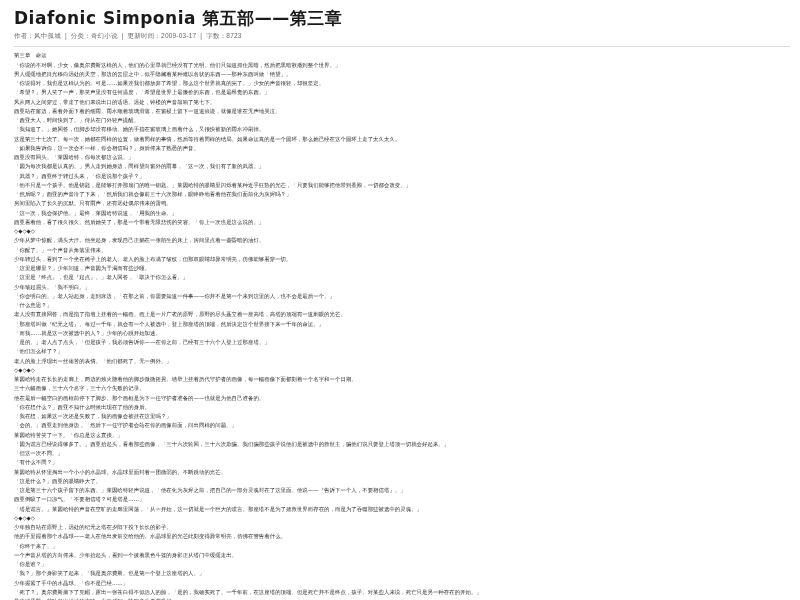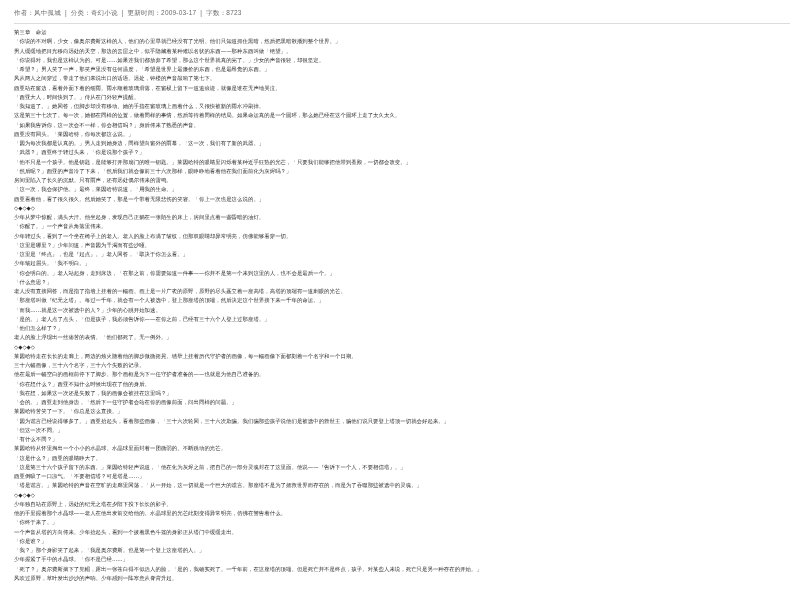--- a/index.html
+++ b/index.html
@@ -55,20 +55,21 @@
   .body p {
     margin: 0 0 0.5px 0;
     text-indent: 0;
   }
   .body p.short { text-align: left; }
 </style>
 </head>
 <body>
 
 <div class="page">
+  <h1 class="title">Diafonic Simponia 第五部——第三章</h1>
   <div class="byline">
     <span>作者：风中孤城</span><span class="sep">|</span><span>分类：奇幻小说</span><span class="sep">|</span><span>更新时间：2009-03-17</span><span class="sep">|</span><span>字数：8723</span>
   </div>
   <hr class="rule">
   <div class="body" id="body-text">
       <p class="short">第三章　命运</p>
       <p>「你说的不对啊，少女，像奥尔费斯这样的人，他们的心里早就已经没有了光明。他们只知道抓住黑暗，然后把黑暗散播到整个世界。」</p>
       <p>男人缓缓地把目光移向远处的天空，那边的云层之中，似乎隐藏着某种难以名状的东西——那种东西叫做「绝望」。</p>
       <p>「你说得对，我也是这样认为的。可是……如果连我们都放弃了希望，那么这个世界就真的完了。」少女的声音很轻，却很坚定。</p>
       <p>「希望？」男人笑了一声，那笑声里没有任何温度，「希望是世界上最廉价的东西，也是最昂贵的东西。」</p>

